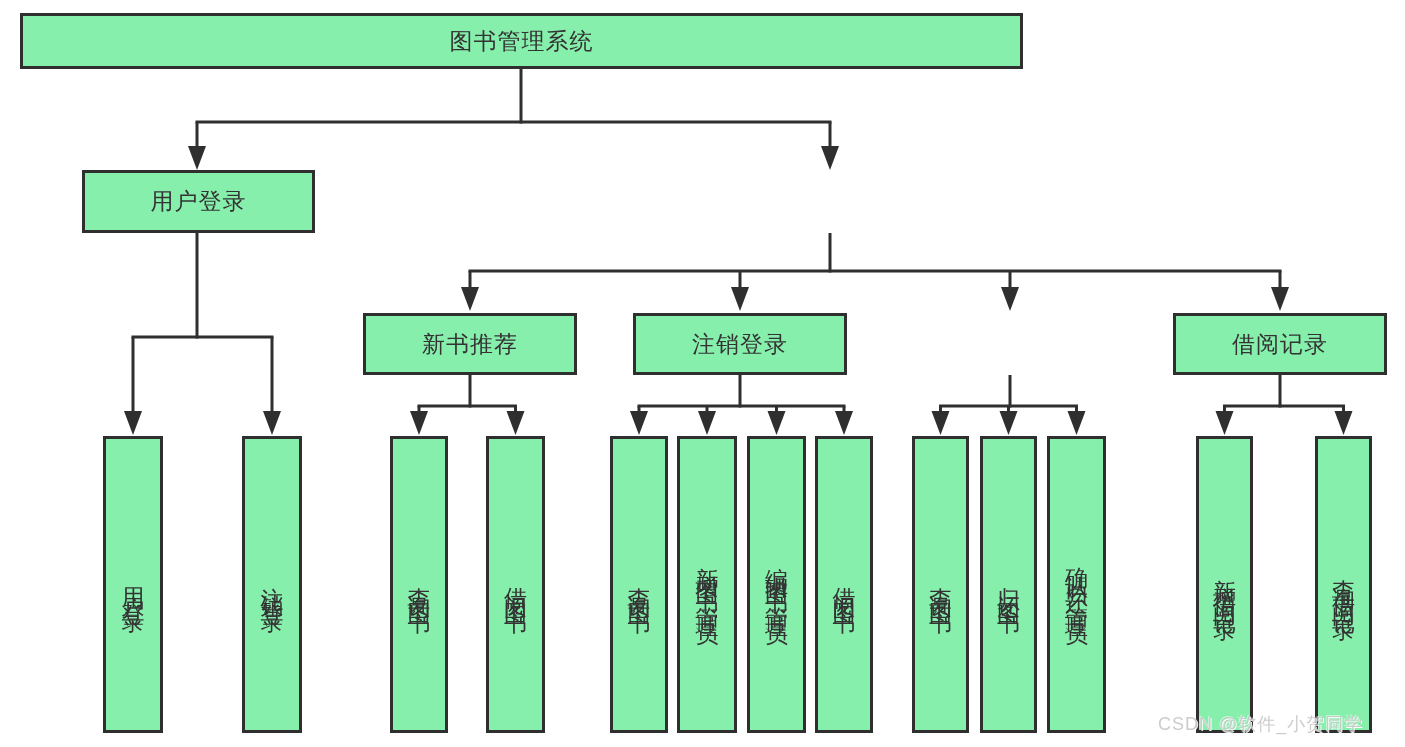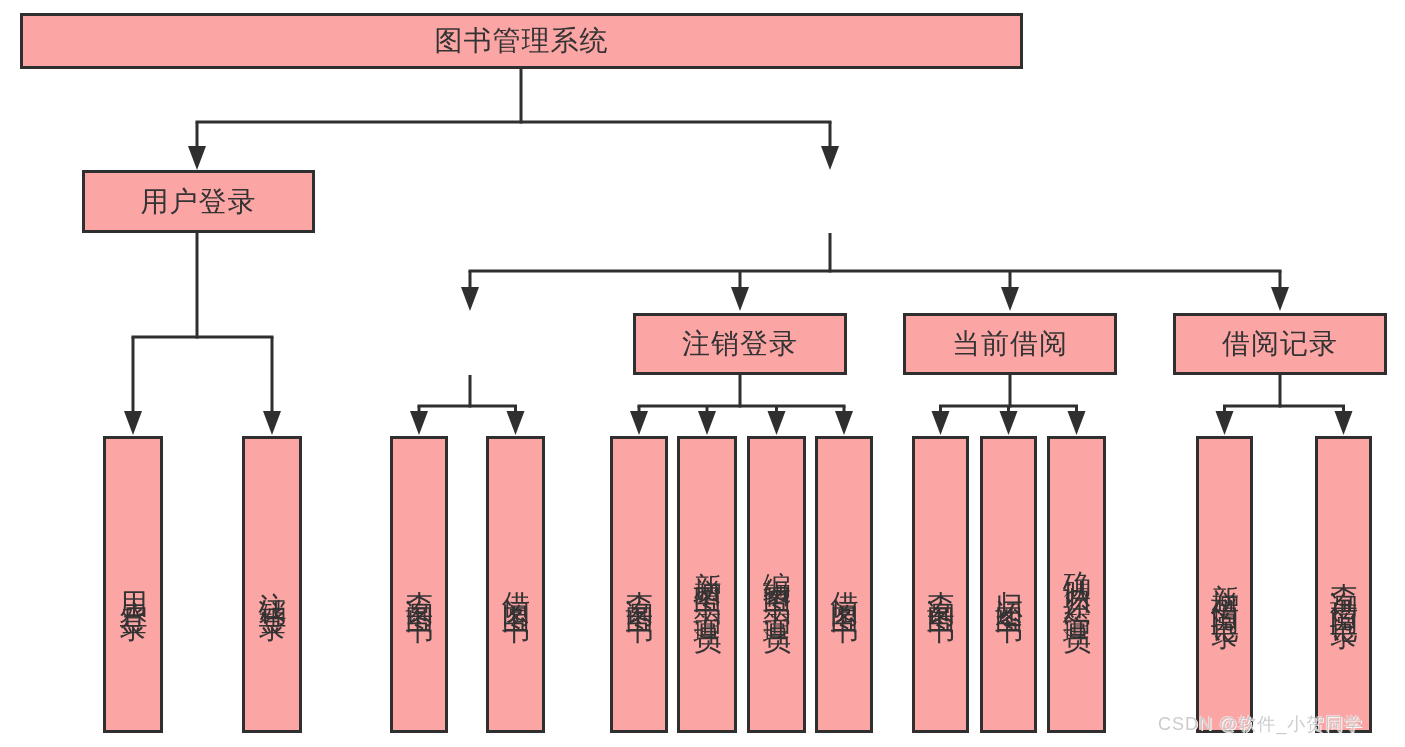--- a/index.html
+++ b/index.html
@@ -15,27 +15,27 @@
     position: absolute;
     left: 0; top: 0;
     width: 1405px; height: 747px;
     z-index: 1;
   }
   svg.connectors line { stroke: #2f2f2f; stroke-width: 3; }
   svg.connectors polygon { fill: #2f2f2f; }
   .node {
     position: absolute;
     box-sizing: border-box;
-    background: #fca5a5;
+    background: #86efac;
     border: 3px solid #2f2f2f;
     color: #333333;
     display: flex;
     align-items: center;
     justify-content: center;
-    font-size: 28px;
+    font-size: 23px;
     letter-spacing: 1px;
     z-index: 2;
     white-space: nowrap;
     text-align: center;
   }
   .vnode {
     writing-mode: vertical-rl;
     text-orientation: mixed;
     letter-spacing: 8px;
     line-height: 1;
@@ -143,22 +143,22 @@
     <line x1="1224.5" y1="406" x2="1224.5" y2="418"></line>
     <line x1="1343.5" y1="406" x2="1343.5" y2="418"></line>
     <polygon points="1215.5,411 1233.5,411 1224.5,435"></polygon>
     <polygon points="1334.5,411 1352.5,411 1343.5,435"></polygon>
   </svg>
 
   <div class="node n-root">图书管理系统</div>
 
   <div class="node n-l2a">用户登录</div>
 
+  <div class="node n-l3 n-l3-1">新书推荐</div>
   <div class="node n-l3 n-l3-2">注销登录</div>
-  <div class="node n-l3 n-l3-3">当前借阅</div>
   <div class="node n-l3 n-l3-4">借阅记录</div>
 
   <div class="node vnode n-ua">用户登录</div>
   <div class="node vnode n-ub">注销登录</div>
 
   <div class="node vnode n-na">查询图书</div>
   <div class="node vnode n-nb">借阅图书</div>
 
   <div class="node vnode n-ba">查询图书</div>
   <div class="node vnode n-bb">新增图书（管理员）</div>

